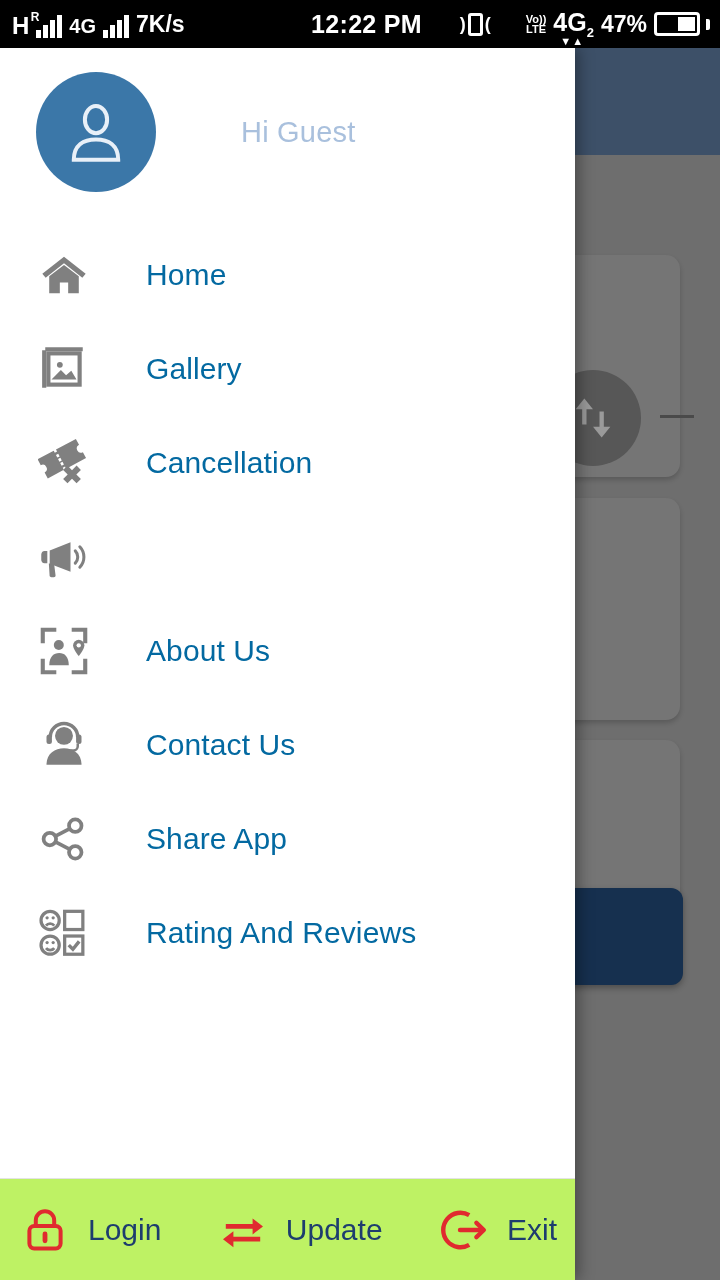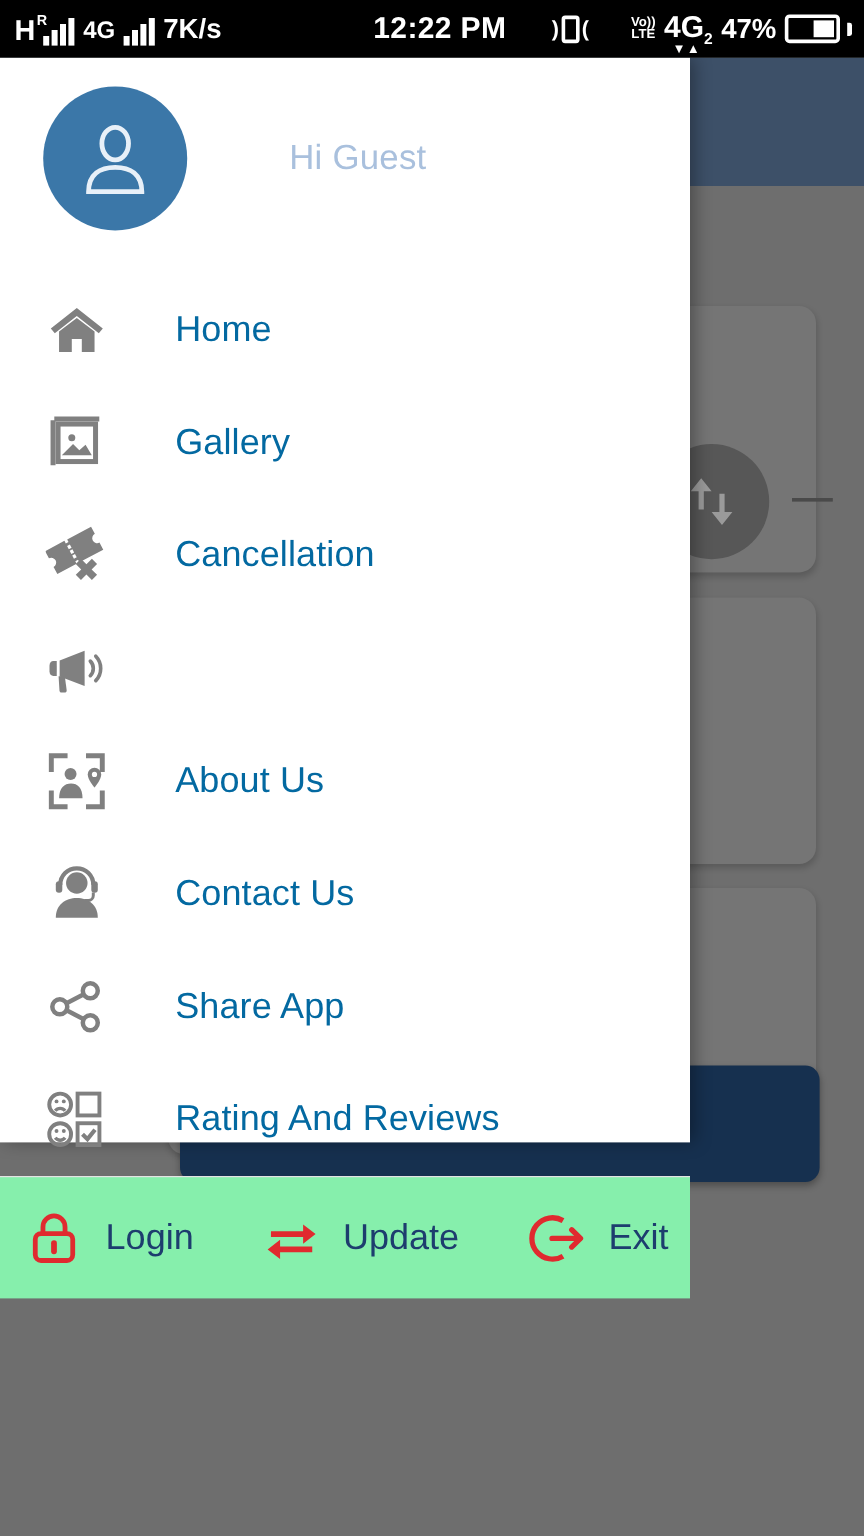--- a/index.html
+++ b/index.html
@@ -45,37 +45,37 @@
   .bg-card.c2{ top:450px; height:222px; }
   .bg-card.c3{ top:692px; height:222px; }
   .bg-circle{ position:absolute; left:545px; top:322px; width:96px; height:96px;
               border-radius:50%; background:#575757; display:flex; align-items:center; justify-content:center; }
   .bg-line{ position:absolute; left:660px; top:367px; width:34px; height:3px; background:#4a4a4a; }
   .bg-btn{ position:absolute; left:150px; top:840px; width:533px; height:97px;
            background:#16304f; border-radius:12px; box-shadow:0 3px 6px rgba(0,0,0,.3); }
 
   
   .drawer{
-    position:absolute; top:48px; left:0; width:575px; height:904px;
+    position:absolute; top:48px; left:0; width:575px; height:1232px;
     background:#fff; z-index:20; display:flex; flex-direction:column;
     box-shadow:4px 0 14px rgba(0,0,0,.35);
   }
   .profile{ display:flex; align-items:center; height:168px; padding-left:36px; flex:0 0 auto; }
   .avatar{ width:120px; height:120px; border-radius:50%; background:#3b77a8;
            display:flex; align-items:center; justify-content:center; flex:0 0 auto; }
   .greeting{ margin-left:85px; font-size:29px; color:#a9c0dd; letter-spacing:.2px; }
 
   .menu{ flex:1 1 auto; padding-top:12px; }
   .mrow{ display:flex; align-items:center; height:94px; padding-left:34px; }
   .micon{ width:60px; height:58px; display:flex; align-items:center; justify-content:center; flex:0 0 auto; }
   .mlabel{ margin-left:52px; font-size:30px; color:#0369a1; letter-spacing:.1px; }
 
   
   .bottombar{
-    flex:0 0 auto; height:102px; background:#86efac; border-top:1px solid #e3e3e3;
+    flex:0 0 auto; height:102px; background:#bef264; border-top:1px solid #e3e3e3;
     display:flex; align-items:center; padding:0 18px;
   }
   .baction{ display:flex; align-items:center; }
   .bicon{ width:54px; height:54px; display:flex; align-items:center; justify-content:center; flex:0 0 auto; }
   .blabel{ margin-left:16px; font-size:30px; color:#1d3d6e; }
   .bsep{ flex:1 1 auto; }
 </style>
 </head>
 <body>
 

